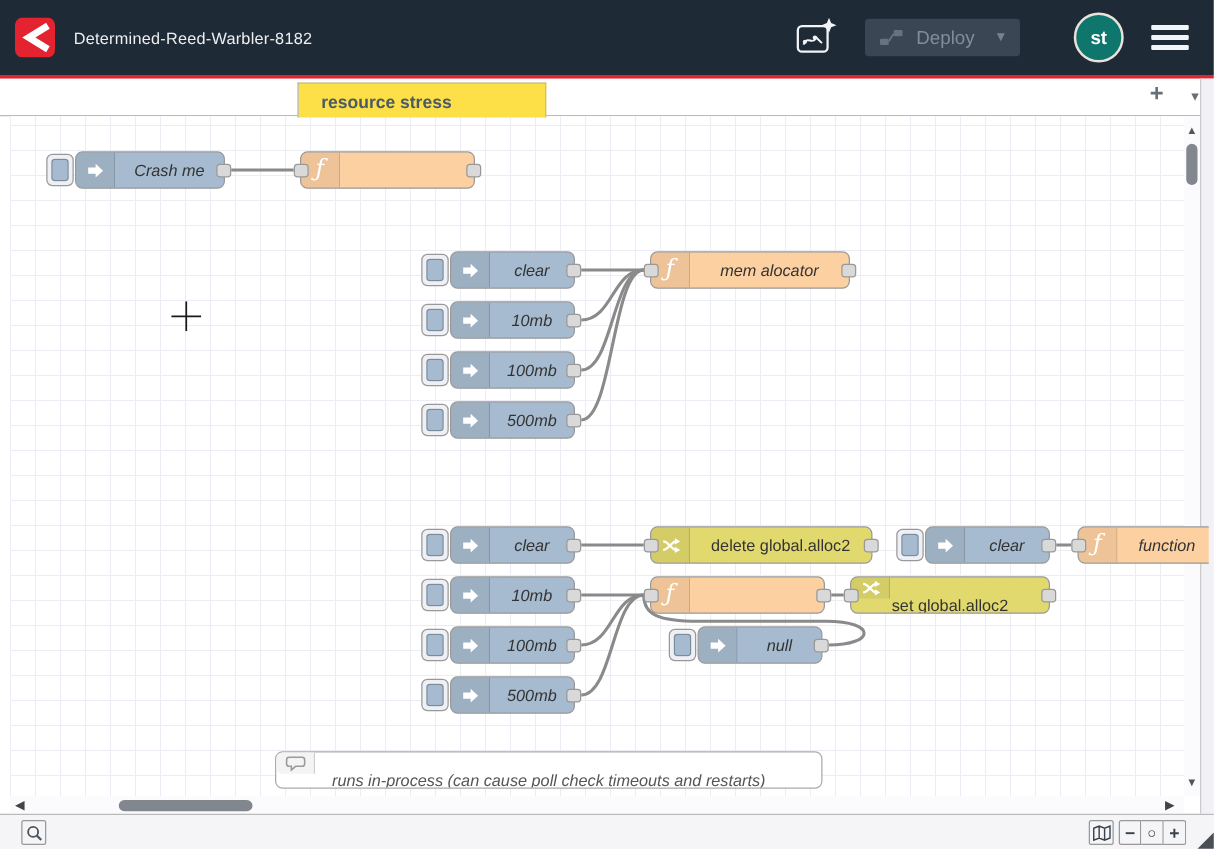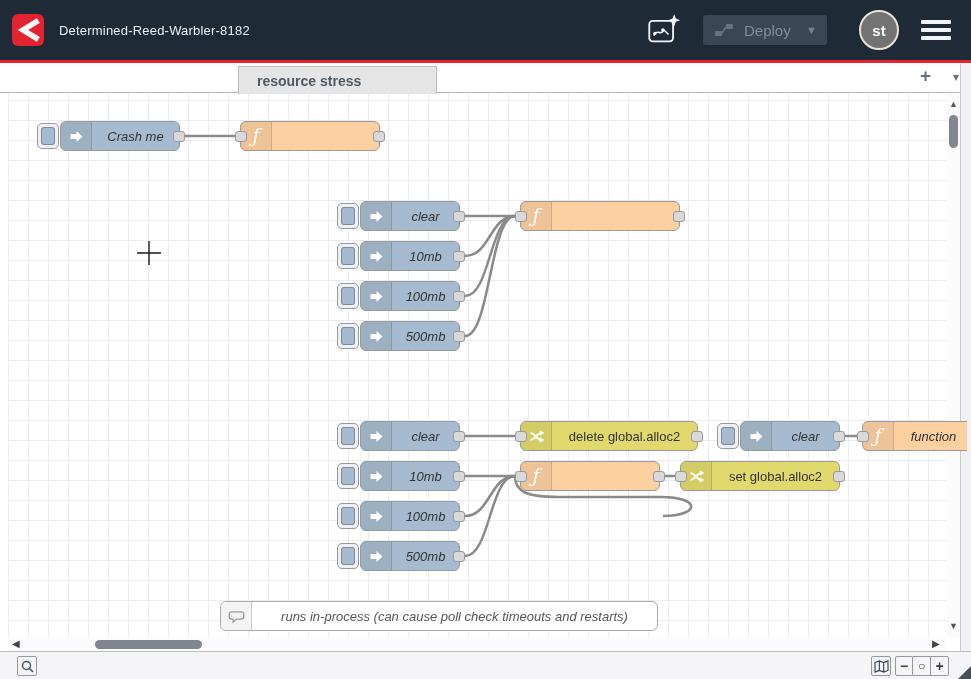--- a/index.html
+++ b/index.html
@@ -8,58 +8,58 @@
 
   
   .header{position:absolute;left:0;top:0;width:971px;height:60px;background:#1f2a37;
           display:flex;align-items:center;}
   .accent-line{position:absolute;left:0;top:60px;width:971px;height:3px;background:#e32430;}
   .logo{width:32px;height:32px;margin-left:12px;flex:none;}
   .app-title{color:#eceff1;font-size:13px;margin-left:15px;letter-spacing:.2px;flex:none;}
   .hspacer{flex:1;}
   .ai-btn{width:34px;height:34px;margin-right:22px;cursor:pointer;flex:none;}
   .deploy-btn{height:30px;width:124px;background:#3a4653;border-radius:3px;display:flex;
-              align-items:center;margin-right:32px;cursor:default;flex:none;}
+              align-items:center;margin-right:43px;cursor:default;flex:none;}
   .deploy-btn .dicon{margin-left:10px;}
   .deploy-btn .dlabel{color:#808e9a;font-size:15px;margin-left:9px;flex:1;}
   .deploy-btn .dcaret{color:#76838f;font-size:11px;margin-right:10px;}
-  .avatar{width:36px;height:36px;border-radius:50%;background:#737373;border:2px solid #e8e2da;
+  .avatar{width:36px;height:36px;border-radius:50%;background:#0f766e;border:2px solid #e8e2da;
           color:#fff;font-weight:bold;font-size:15px;display:flex;align-items:center;
           justify-content:center;margin-right:22px;cursor:pointer;flex:none;}
   .menu-btn{width:30px;margin-right:20px;cursor:pointer;flex:none;}
   .menu-btn div{height:4px;background:#f2f5f7;border-radius:1px;margin:4px 0;}
 
   
   .tabbar{position:absolute;left:0;top:63px;width:971px;height:30px;background:#fff;
           border-bottom:1px solid #bbb;box-sizing:border-box;}
   .tab{position:absolute;top:3px;height:27px;box-sizing:border-box;font-size:14px;
        display:flex;align-items:center;padding-left:18px;cursor:pointer;}
   .tab.inactive{left:33px;width:198px;background:#e9e9f2;border:1px solid #ccc;color:#999;}
-  .tab.active{left:238px;width:199px;background:#e5e5e5;border:1px solid #bbb;border-bottom:none;
+  .tab.active{left:238px;width:199px;background:#fde047;border:1px solid #bbb;border-bottom:none;
               height:28px;top:3px;color:#4c5a66;font-weight:bold;z-index:2;}
   .tab-add{position:absolute;right:40px;top:2px;font-size:19px;color:#66707a;font-weight:bold;
            cursor:pointer;}
   .tab-list{position:absolute;right:12px;top:7px;font-size:12px;color:#66707a;cursor:pointer;}
 
   
   .canvas{position:absolute;left:8px;top:93px;width:939px;height:544px;overflow:hidden;
           background:#fff;cursor:crosshair;
           background-image:linear-gradient(#ececf4 1px,transparent 1px),
                            linear-gradient(90deg,#ececf4 1px,transparent 1px);
           background-size:20px 20px;background-position:0 7px;padding-left:20px;}
   .wires{position:absolute;left:0;top:0;z-index:1;}
   .wires path{stroke:#8a8a8a;stroke-width:2.5;fill:none;}
 
   .node{position:absolute;height:30px;border:1px solid #999;border-radius:6px;display:flex;
         box-sizing:border-box;z-index:2;font-style:italic;font-size:13px;color:#333;cursor:pointer;}
   .node.change{font-style:normal;}
   .icon-region{width:30px;flex:none;display:flex;align-items:center;justify-content:center;
                background:rgba(0,0,0,0.06);border-right:1px solid rgba(0,0,0,0.14);
                border-radius:5px 0 0 5px;}
-  .node.comment{border-color:#aaa;color:#555;}
+  .node.comment{border-color:#aaa;color:#555;flex-direction:column;}
   .node.comment .icon-region{background:#f4f4f5;border-right:1px solid #ccc;}
   .node-label{flex:1;display:flex;align-items:center;justify-content:center;padding:0 8px;
               white-space:nowrap;overflow:hidden;}
   .fn-glyph{font-family:"DejaVu Serif",serif;font-style:italic;font-size:19px;color:#fff;
             line-height:1;margin-top:-2px;}
   .inject-btn{position:absolute;left:-24px;top:1px;width:22px;height:26px;background:#eef0f5;
               border:1px solid #999;border-radius:5px;box-sizing:border-box;cursor:pointer;}
   .inject-btn div{position:absolute;left:3px;top:3px;right:3px;bottom:3px;
                   border:1px solid rgba(0,0,0,0.25);border-radius:3px;}
   .port{position:absolute;width:10px;height:9px;background:#d9d9d9;border:1px solid #999;
@@ -222,20 +222,21 @@
           <path d="M3 7 h7 V3.5 L17 10 L10 16.5 V13 H3 Z" fill="#fff"></path>
         </svg>
       </div>
       <span class="node-label">500mb</span>
       <div class="port out"></div>
     </div>
     <div class="node function" style="left: 512px; top: 108px; width: 160px; background: rgb(253, 208, 162);">
       <div class="icon-region">
         <span class="fn-glyph">ƒ</span>
       </div>
+      <span class="node-label">mem alocator</span>
       <div class="port in"></div>
       <div class="port out"></div>
     </div>
     <div class="node inject" style="left: 352px; top: 328px; width: 100px; background: rgb(166, 187, 207);">
       <div class="inject-btn">
         <div style="background: rgb(166, 187, 207);"></div>
       </div>
       <div class="icon-region">
         <svg width="17" height="17" viewBox="0 0 20 20">
           <path d="M3 7 h7 V3.5 L17 10 L10 16.5 V13 H3 Z" fill="#fff"></path>
@@ -292,30 +293,42 @@
       <div class="port in"></div>
       <div class="port out"></div>
     </div>
     <div class="node function" style="left: 512px; top: 368px; width: 140px; background: rgb(253, 208, 162);">
       <div class="icon-region">
         <span class="fn-glyph">ƒ</span>
       </div>
       <div class="port in"></div>
       <div class="port out"></div>
     </div>
-    <div class="node change" style="left: 672px; top: 368px; width: 160px; background: rgb(226, 217, 110);">
+    <div class="node change" style="left: 672px; top: 368px; width: 160px; background: rgb(226, 217, 110); flex-direction: column;">
       <div class="icon-region">
         <svg width="17" height="17" viewBox="0 0 20 20">
           <path d="M3 6 C8 6 11 14 15 14 M3 14 C8 14 11 6 15 6" fill="none" stroke="#fff" stroke-width="2.2"></path>
           <path d="M14 3 L19 6 L14 9 Z" fill="#fff"></path>
           <path d="M14 11 L19 14 L14 17 Z" fill="#fff"></path>
         </svg>
       </div>
       <span class="node-label">set global.alloc2</span>
       <div class="port in"></div>
+      <div class="port out"></div>
+    </div>
+    <div class="node inject" style="left: 550px; top: 408px; width: 100px; background: rgb(166, 187, 207);">
+      <div class="inject-btn">
+        <div style="background: rgb(166, 187, 207);"></div>
+      </div>
+      <div class="icon-region">
+        <svg width="17" height="17" viewBox="0 0 20 20">
+          <path d="M3 7 h7 V3.5 L17 10 L10 16.5 V13 H3 Z" fill="#fff"></path>
+        </svg>
+      </div>
+      <span class="node-label">null</span>
       <div class="port out"></div>
     </div>
     <div class="node inject" style="left: 732px; top: 328px; width: 100px; background: rgb(166, 187, 207);">
       <div class="inject-btn">
         <div style="background: rgb(166, 187, 207);"></div>
       </div>
       <div class="icon-region">
         <svg width="17" height="17" viewBox="0 0 20 20">
           <path d="M3 7 h7 V3.5 L17 10 L10 16.5 V13 H3 Z" fill="#fff"></path>
         </svg>

